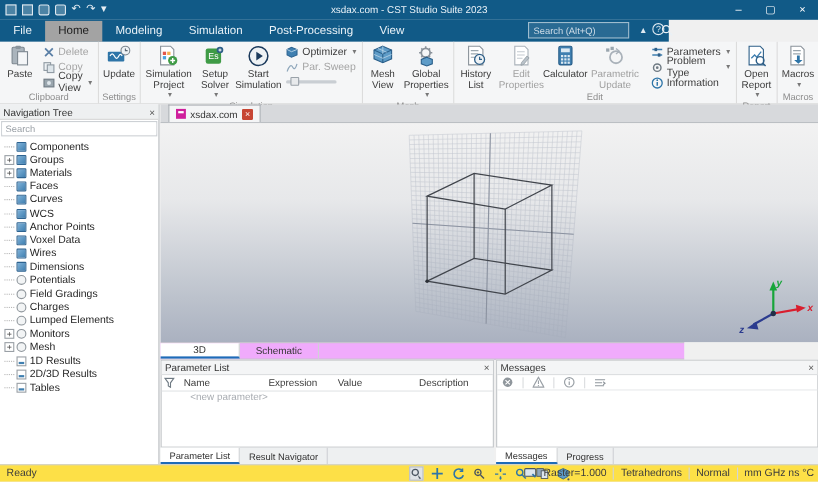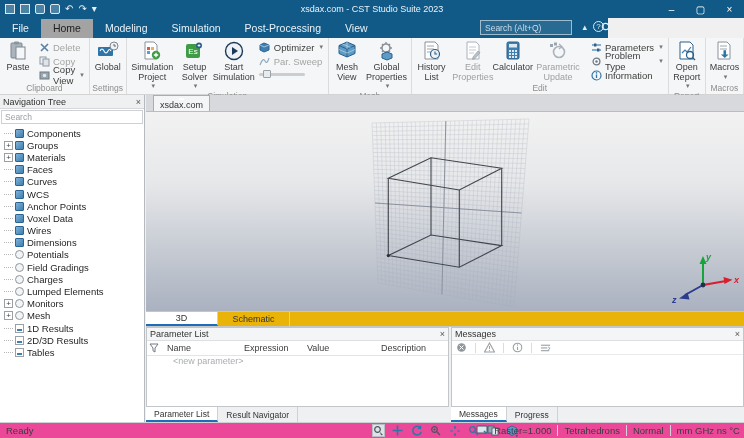--- a/index.html
+++ b/index.html
@@ -40,21 +40,21 @@
   .minicol { display:flex; flex-direction:column; justify-content:flex-start; gap:0; padding-top:1px; }
   .minibtn { display:flex; align-items:center; gap:3px; height:14px; padding:0 3px; font-size:9.5px; color:#3c3c3c; cursor:default; }
   .minibtn.disabled { color:#a4a4a4; }
   .mico { width:12px; height:12px; display:flex; align-items:center; justify-content:center; flex:0 0 12px; }
   .caret { font-size:7px; color:#777; margin-left:2px; }
   .rslider { width:46px; height:3px; background:#c9ced3; border-radius:2px; position:relative; margin:5px 3px; }
   .rslider i { position:absolute; left:4px; top:-3px; width:8px; height:8px; background:#e8eaec; border:1px solid #9aa2a9; border-radius:1px; }
 
   
   .docbar { position:absolute; left:146px; top:95px; width:598px; height:17px; background:#d7d9dc; border-bottom:1px solid #b9bcc0; display:flex; align-items:flex-end; }
-  .doctab { display:flex; align-items:center; gap:4px; background:#f4f5f6; border:1px solid #a9adb2; border-bottom:0; height:16px; padding:0 6px; margin-left:7px; font-size:9px; color:#333;flex-direction:column; }
+  .doctab { display:flex; align-items:center; gap:4px; background:#f4f5f6; border:1px solid #a9adb2; border-bottom:0; height:16px; padding:0 6px; margin-left:7px; font-size:9px; color:#333; }
   .doc-ico { width:9px; height:9px; background:#cf1f9c; position:relative; }
   .doc-ico::after { content:""; position:absolute; left:2px; top:2px; width:5px; height:2px; background:#fff; }
   .doc-close { width:10px; height:10px; background:#c74634; color:#fff; font-size:8px; line-height:10px; text-align:center; border-radius:1px; }
 
   
   .nav { position:absolute; left:0; top:95px; width:145px; height:327px; background:#fff; border-right:1px solid #b6b9bd; display:flex; flex-direction:column; }
   .nav-head { height:14px; background:#eef0f1; border-bottom:1px solid #d7d7d7; display:flex; align-items:center; padding:0 3px; font-size:9px; color:#333; }
   .nav-head .x { margin-left:auto; color:#555; font-size:9px; }
   .nav-search { margin:1px 1px; height:14px; border:1px solid #cdd1d5; display:flex; align-items:center; }
   .nav-search input { width:100%; border:0; outline:none; font-size:8.5px; color:#444; padding:0 3px; font-family:"Liberation Sans",sans-serif; }
@@ -67,21 +67,21 @@
   .tico.solid { background:linear-gradient(135deg,#7fb2d9 0%,#3f7fb0 100%); border:1px solid #2d6391; border-radius:1px; }
   .tico.circ { border:1px solid #8f969c; border-radius:50%; background:#f2f4f5; }
   .tico.chart { background:#fff; border:1px solid #9aa0a6; position:relative; }
   .tico.chart::after { content:""; position:absolute; left:1px; top:4px; width:5px; height:2px; background:#3f7fb0; }
 
   
   .viewport { position:absolute; left:146px; top:112px; width:598px; height:199px; background:linear-gradient(180deg,#f2f2f2 0%,#e7e8ea 35%,#bcc2cc 80%,#aab1c0 100%); }
   .vp-svg { position:absolute; left:0; top:0; }
 
   
-  .vptabs { position:absolute; left:146px; top:311px; width:598px; height:16px; background:#eab308; border-top:1px solid #c3c6c9; border-bottom:1px solid #c3c6c9; display:flex; align-items:stretch; font-size:9px; }
+  .vptabs { position:absolute; left:146px; top:311px; width:476px; height:16px; background:#f0abfc; border-top:1px solid #c3c6c9; border-bottom:1px solid #c3c6c9; display:flex; align-items:stretch; font-size:9px; }
   .vtab { width:72px; display:flex; align-items:center; justify-content:center; color:#333; border-right:1px solid #cfd2d5; }
   .vtab.active { background:#fff; border-bottom:2px solid #1e6bb8; }
 
   
   .panel { position:absolute; top:327px; height:80px; background:#fff; border:1px solid #c3c6c9; display:flex; flex-direction:column; }
   .panel.params { left:146px; width:303px; }
   .panel.msgs { left:451px; width:293px; }
   .p-head { height:13px; background:#f4f5f6; border-bottom:1px solid #dddfe1; display:flex; align-items:center; padding:0 3px; font-size:9px; color:#333; }
   .p-head .x { margin-left:auto; color:#555; font-size:9px; }
   .p-cols { display:grid; grid-template-columns:18px 77px 63px 74px auto; height:15px; border-bottom:1px solid #e2e4e6; align-items:center; font-size:9px; color:#3c3c3c; }
@@ -92,21 +92,21 @@
   .m-sep { width:1px; height:10px; background:#dadcde; }
 
   
   .btabs { position:absolute; top:407px; height:15px; display:flex; font-size:8.5px; background:#eef0f1; align-items:stretch; }
   .btabs.left { left:146px; width:303px; }
   .btabs.right { left:451px; width:293px; }
   .btab { padding:0 8px; display:flex; align-items:center; color:#333; border-right:1px solid #cfd2d5; }
   .btab.active { background:#fff; border-bottom:2px solid #1e6bb8; }
 
   
-  .statusbar { position:absolute; left:0; top:422px; width:744px; height:16px; background:#ec4899; border-top:1px solid #cfd2d5; display:flex; align-items:center; font-size:9.5px; color:#3c3c3c; }
+  .statusbar { position:absolute; left:0; top:422px; width:744px; height:16px; background:#fde047; border-top:1px solid #cfd2d5; display:flex; align-items:center; font-size:9.5px; color:#3c3c3c; }
   .sb-ready { padding-left:6px; }
   .sb-icons { position:absolute; left:372px; display:flex; align-items:center; gap:6px; }
   .sb-ico { width:13px; height:13px; display:flex; align-items:center; justify-content:center; }
   .sb-ico.pressed { background:#dfe3e7; border:1px solid #b9bec3; }
   .sb-right { position:absolute; right:4px; display:flex; align-items:center; gap:6px; }
   .sb-sep { width:1px; height:11px; background:#d2d5d8; }
 
   svg { display:block; }
 </style>
 </head>
@@ -205,21 +205,21 @@
       <div class="ritems">
         <div class="bigbtn">
           <span class="ricon">
             <svg width="22" height="20" viewBox="0 0 22 20">
                 <rect x="1" y="6" width="15" height="9" rx="1" fill="#2e75a8"></rect>
                 <path d="M3 10 q2 -4 4 0 q2 4 4 0 q1.5 -3 3 0" stroke="#fff" fill="none" stroke-width="1.1"></path>
                 <circle cx="17" cy="5" r="4" fill="#eef2f5" stroke="#7d8790"></circle>
                 <path d="M17 3 v2 h2" stroke="#5a6570" fill="none"></path>
               </svg>
           </span>
-          <span class="blabel">Global</span>
+          <span class="blabel">Update</span>
         </div>
       </div>
       <div class="glabel">Settings</div>
     </div>
 
     <div class="rgroup">
       <div class="ritems">
         <div class="bigbtn">
           <span class="ricon">
             <svg width="20" height="20" viewBox="0 0 20 20">

